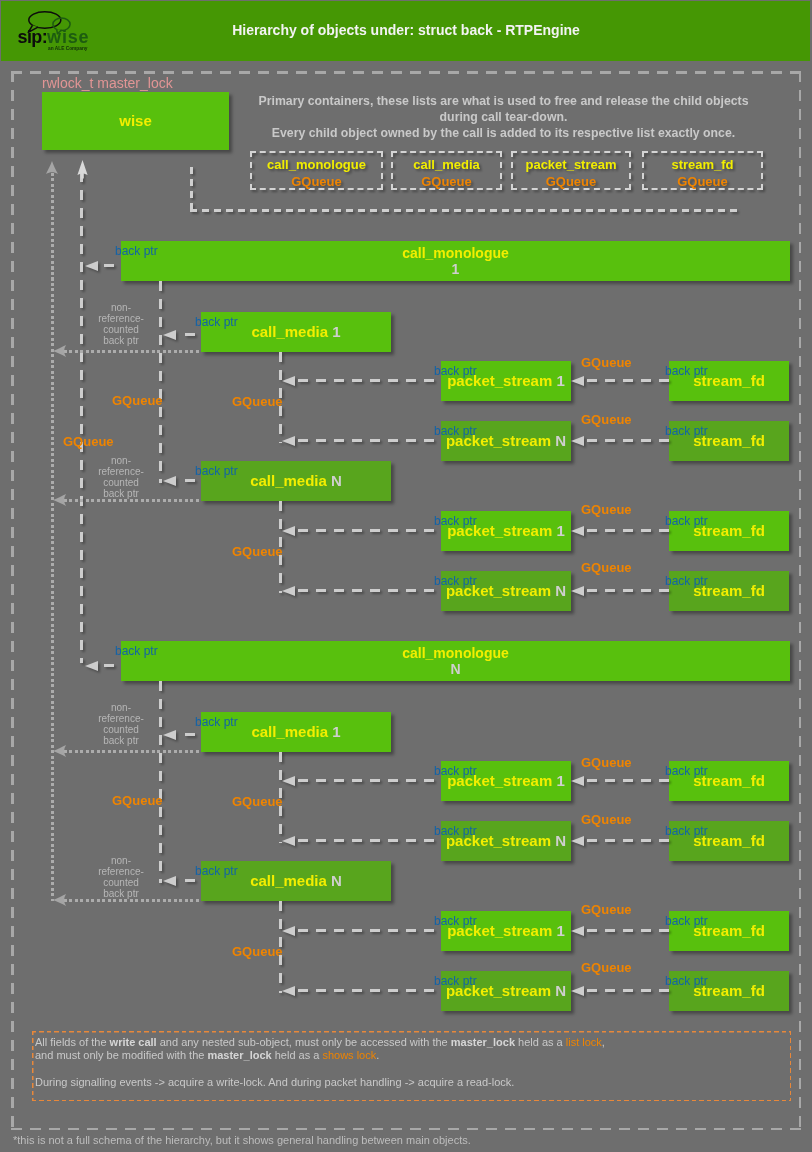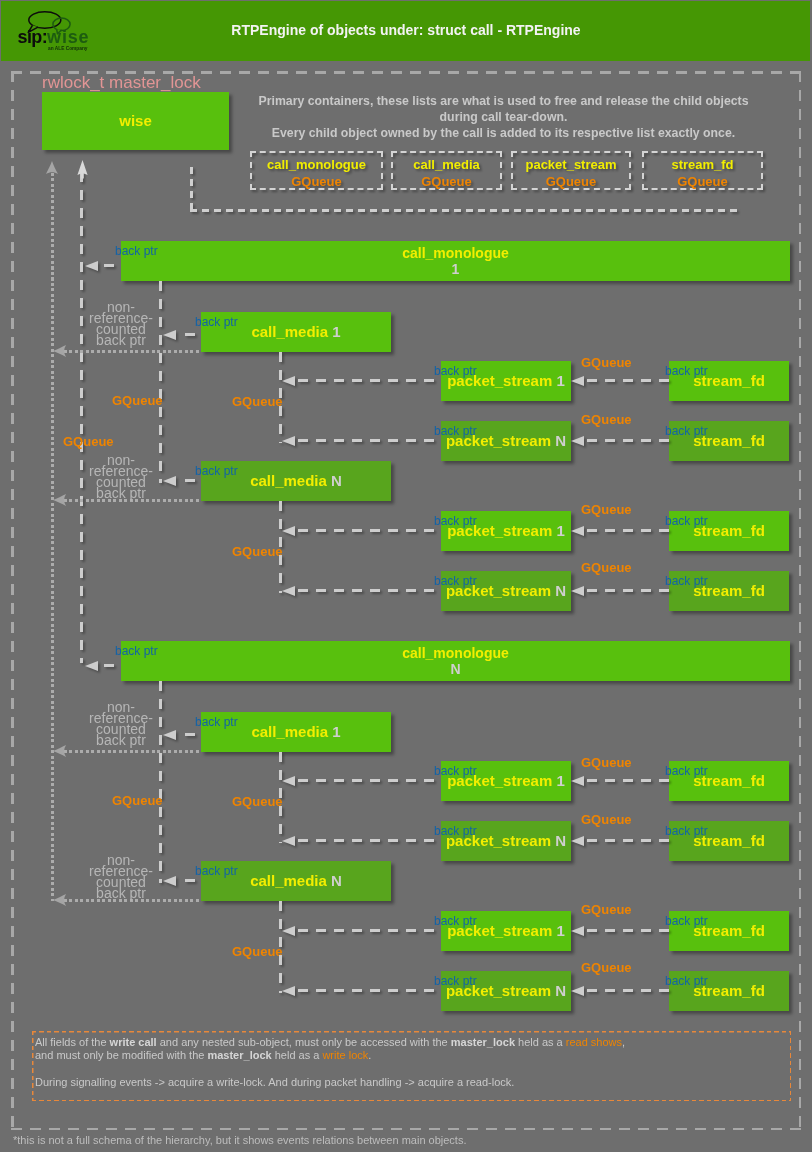--- a/index.html
+++ b/index.html
@@ -8,21 +8,21 @@
 color:#f2ee00;font-weight:bold}
 .pt4{padding-top:4px;height:36px!important}
 .sx{color:#cfcfcf}
 .hl{position:absolute;height:3px;background:repeating-linear-gradient(90deg,#cdcdcd 0 10px,transparent 10px 18px);filter:drop-shadow(2px 2px 1px rgba(0,0,0,.3))}
 .vl{position:absolute;width:3px;background:repeating-linear-gradient(180deg,#cdcdcd 0 10px,transparent 10px 18px);filter:drop-shadow(2px 2px 1px rgba(0,0,0,.3))}
 .hd{position:absolute;height:2.5px;background:repeating-linear-gradient(90deg,#acacac 0 2.8px,transparent 2.8px 5.5px)}
 .vd{position:absolute;width:2.5px;background:repeating-linear-gradient(180deg,#acacac 0 3px,transparent 3px 5.5px)}
 .al{position:absolute;width:0;height:0;border-top:5px solid transparent;border-bottom:5px solid transparent;border-right:13px solid #cdcdcd;filter:drop-shadow(2px 2px 1px rgba(0,0,0,.3))}
 .bp{position:absolute;font-size:12px;color:#1163a8;line-height:12px;white-space:nowrap}
 .gq{position:absolute;font-size:13px;font-weight:bold;color:#ef8400;line-height:13px}
-.nr{position:absolute;width:80px;font-size:14px;line-height:11px;color:#b6b6b6;text-align:center}
+.nr{position:absolute;width:80px;font-size:10px;line-height:11px;color:#b6b6b6;text-align:center}
 .dbox{position:absolute;border:2px dashed #d4d4d4;box-sizing:border-box;text-align:center;
 font-size:13px;font-weight:bold;line-height:17px;padding-top:3px;filter:drop-shadow(2px 2px 1px rgba(0,0,0,.35))}
 .ol-v{position:absolute;width:3px;background:repeating-linear-gradient(180deg,#cfcfcf 0 7px,transparent 7px 12px);filter:drop-shadow(2px 2px 1px rgba(0,0,0,.3))}
 .ol-h{position:absolute;height:3px;background:repeating-linear-gradient(90deg,#cfcfcf 0 7px,transparent 7px 12px);filter:drop-shadow(2px 2px 1px rgba(0,0,0,.3))}
 .obh{position:absolute;height:2.5px;background:repeating-linear-gradient(90deg,#a8a8a8 0 11px,transparent 11px 19px)}
 .obv{position:absolute;width:2.5px;background:repeating-linear-gradient(180deg,#a8a8a8 0 11px,transparent 11px 19px)}
 .note{left:32px;top:1031px;width:759px;height:70px;background:repeating-linear-gradient(90deg,#e8883a 0 4.5px,transparent 4.5px 7.5px) 0 0/100% 1.5px no-repeat,repeating-linear-gradient(90deg,#e8883a 0 4.5px,transparent 4.5px 7.5px) 0 100%/100% 1.5px no-repeat,repeating-linear-gradient(180deg,#e8883a 0 4.5px,transparent 4.5px 7.5px) 0 0/1.5px 100% no-repeat,repeating-linear-gradient(180deg,#e8883a 0 4.5px,transparent 4.5px 7.5px) 100% 0/1.5px 100% no-repeat}
 .note>div{margin:5px 0 0 3px;font-size:11px;line-height:13.3px;color:#c9c9c9}
 .note b{color:#d6d6d6}
 .or{color:#ef8400}
@@ -31,26 +31,26 @@
 <svg class="abs" style="left:12px;top:4px" width="88" height="54" viewBox="0 0 88 54">
 <ellipse cx="32.8" cy="16" rx="16" ry="8.2" fill="none" stroke="#0c0c0c" stroke-width="1.5"></ellipse>
 <path d="M20.5 21.2 L16.2 28.3 L26.5 23.2 Z" fill="#459704" stroke="none"></path>
 <path d="M20.5 21.4 L16.2 28.3 L26 23.1" fill="none" stroke="#0c0c0c" stroke-width="1.5" stroke-linejoin="round"></path>
 <ellipse cx="49.5" cy="20.3" rx="8.6" ry="6.3" fill="none" stroke="#1d5c10" stroke-width="1.5"></ellipse>
 <path d="M44.5 25.2 L45.5 30 L50 25.8 Z" fill="#459704" stroke="none"></path>
 <path d="M44.7 25.4 L45.5 29.8 L49.6 25.7" fill="none" stroke="#1d5c10" stroke-width="1.5" stroke-linejoin="round"></path>
 <text x="5.5" y="38.8" font-family="Liberation Sans, sans-serif" font-size="18" font-weight="bold" letter-spacing="-0.6" fill="#0c0c0c">sip:<tspan fill="#1d5c10" letter-spacing="0.8">wise</tspan></text>
 <text x="36" y="45.5" font-family="Liberation Sans, sans-serif" font-size="4.8" font-weight="bold" fill="#11300a">an ALE Company</text>
 </svg>
-<div class="abs" style="left:0;top:23px;width:812px;text-align:center;font-size:14px;font-weight:bold;color:#f3f3f3;line-height:15px">RTPEngine of objects under: struct call - RTPEngine</div>
+<div class="abs" style="left:0;top:23px;width:812px;text-align:center;font-size:14px;font-weight:bold;color:#f3f3f3;line-height:15px">Hierarchy of objects under: struct back - RTPEngine</div>
 <div class="obh" style="left:11px;top:71px;width:790px"></div>
 <div class="obh" style="left:11px;top:1127.5px;width:790px"></div>
 <div class="obv" style="left:11px;top:71px;height:1059px"></div>
 <div class="obv" style="left:798.5px;top:71px;height:1059px"></div>
-<div class="abs" style="left:42px;top:77px;font-size:17px;color:#e29595;line-height:12px">rwlock_t master_lock</div>
+<div class="abs" style="left:42px;top:77px;font-size:14px;color:#e29595;line-height:12px">rwlock_t master_lock</div>
 <div class="box " style="left:42px;top:92px;width:187px;height:58px;background:#58c00d;font-size:15px;line-height:58px">wise</div>
 <div class="abs" style="left:246px;top:94px;width:515px;text-align:center;font-size:12.3px;font-weight:bold;color:#c9c9c9;line-height:15.8px">Primary containers, these lists are what is used to free and release the child objects<br>during call tear-down.<br>Every child object owned by the call is added to its respective list exactly once.</div>
 <div class="dbox" style="left:250px;top:151px;width:133px;height:39px">
     <div style="color:#f2ee00">call_monologue</div>
     <div style="color:#ef8400">GQueue</div>
   </div>
 <div class="dbox" style="left:391px;top:151px;width:111px;height:39px">
     <div style="color:#f2ee00">call_media</div>
     <div style="color:#ef8400">GQueue</div>
   </div>
@@ -195,14 +195,14 @@
 <div class="al" style="left:282px;top:986px"></div>
 <div class="hl" style="left:298px;top:989px;width:143px"></div>
 <div class="al" style="left:571px;top:986px"></div>
 <div class="hl" style="left:587px;top:989px;width:82px"></div>
 <div class="gq" style="left:581px;top:756px;width:48px;text-align:center">GQueue</div>
 <div class="gq" style="left:581px;top:813px;width:48px;text-align:center">GQueue</div>
 <div class="gq" style="left:581px;top:903px;width:48px;text-align:center">GQueue</div>
 <div class="gq" style="left:581px;top:961px;width:48px;text-align:center">GQueue</div>
 <div class="gq" style="left:63px;top:435px;width:47px;text-align:left">GQueue</div>
 <div class="abs note">
-    <div>All fields of the <b>write call</b> and any nested sub-object, must only be accessed with the <b>master_lock</b> held as a <span class="or">read shows</span>,<br>and must only be modified with the <b>master_lock</b> held as a <span class="or">write lock</span>.<br><br>During signalling events -&gt; acquire a write-lock. And during packet handling -&gt; acquire a read-lock.</div>
-  </div>
-<div class="abs" style="left:13px;top:1134px;font-size:11px;color:#bdbdbd;line-height:12px">*this is not a full schema of the hierarchy, but it shows events relations between main objects.</div>
+    <div>All fields of the <b>write call</b> and any nested sub-object, must only be accessed with the <b>master_lock</b> held as a <span class="or">list lock</span>,<br>and must only be modified with the <b>master_lock</b> held as a <span class="or">shows lock</span>.<br><br>During signalling events -&gt; acquire a write-lock. And during packet handling -&gt; acquire a read-lock.</div>
+  </div>
+<div class="abs" style="left:13px;top:1134px;font-size:11px;color:#bdbdbd;line-height:12px">*this is not a full schema of the hierarchy, but it shows general handling between main objects.</div>
 </body></html>

